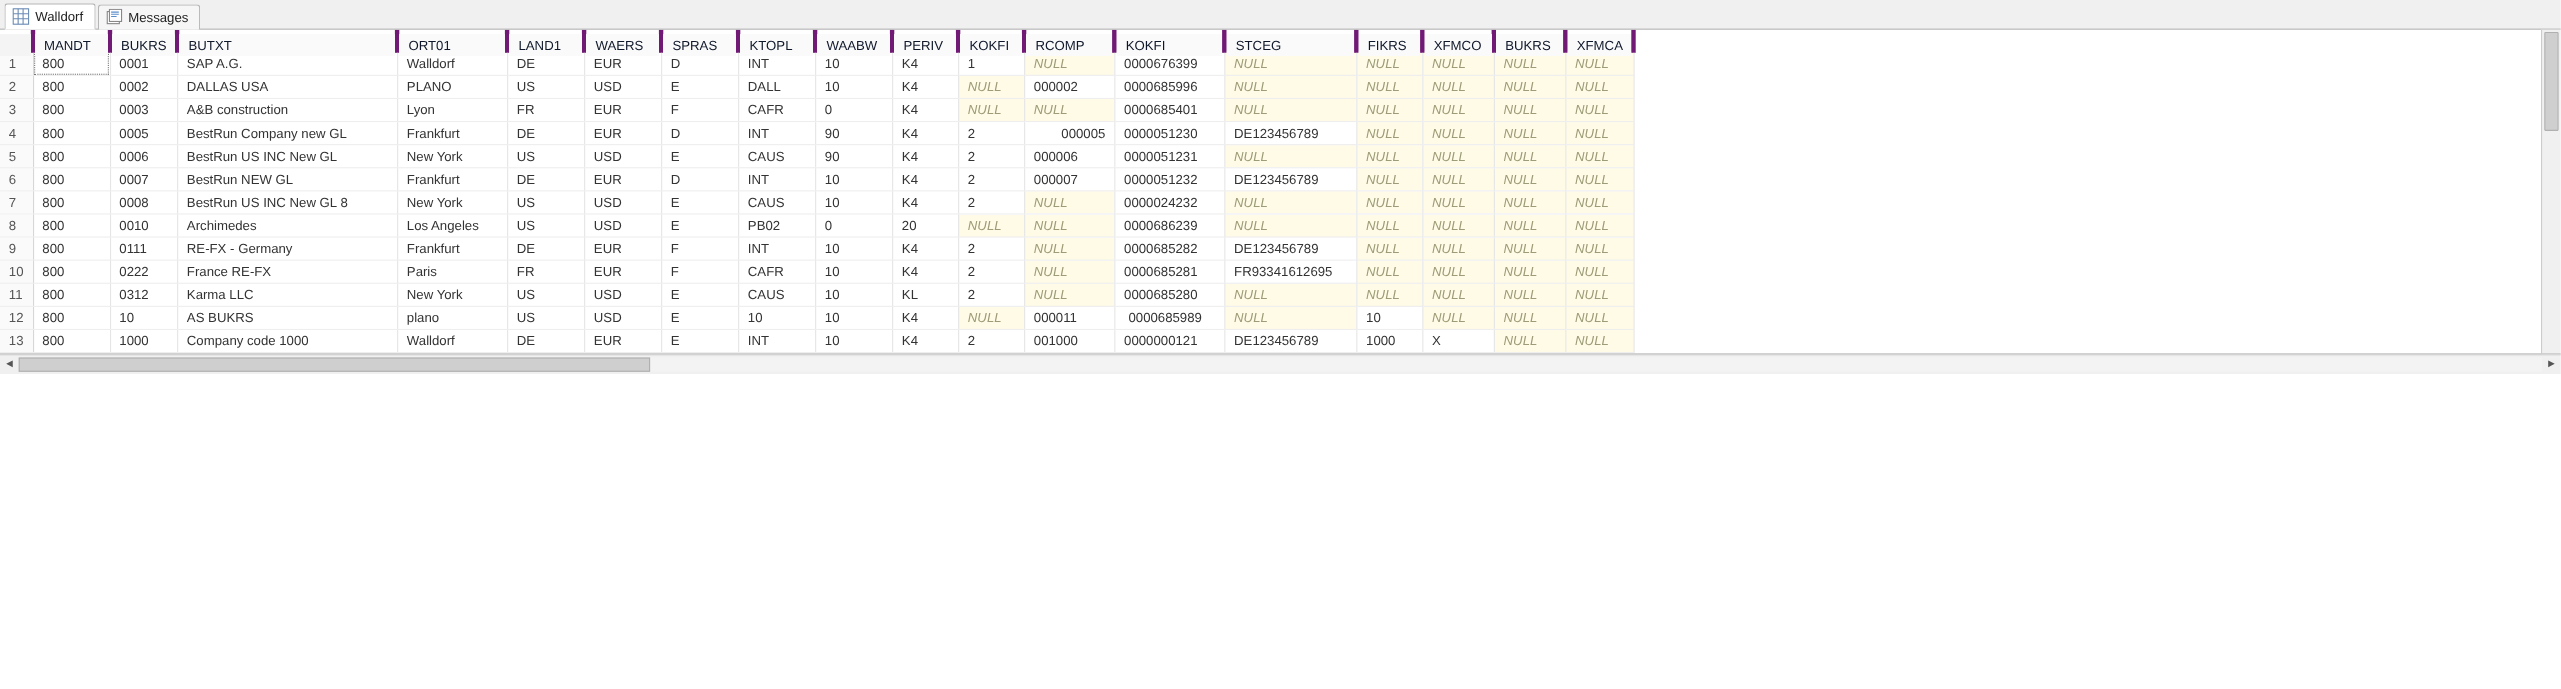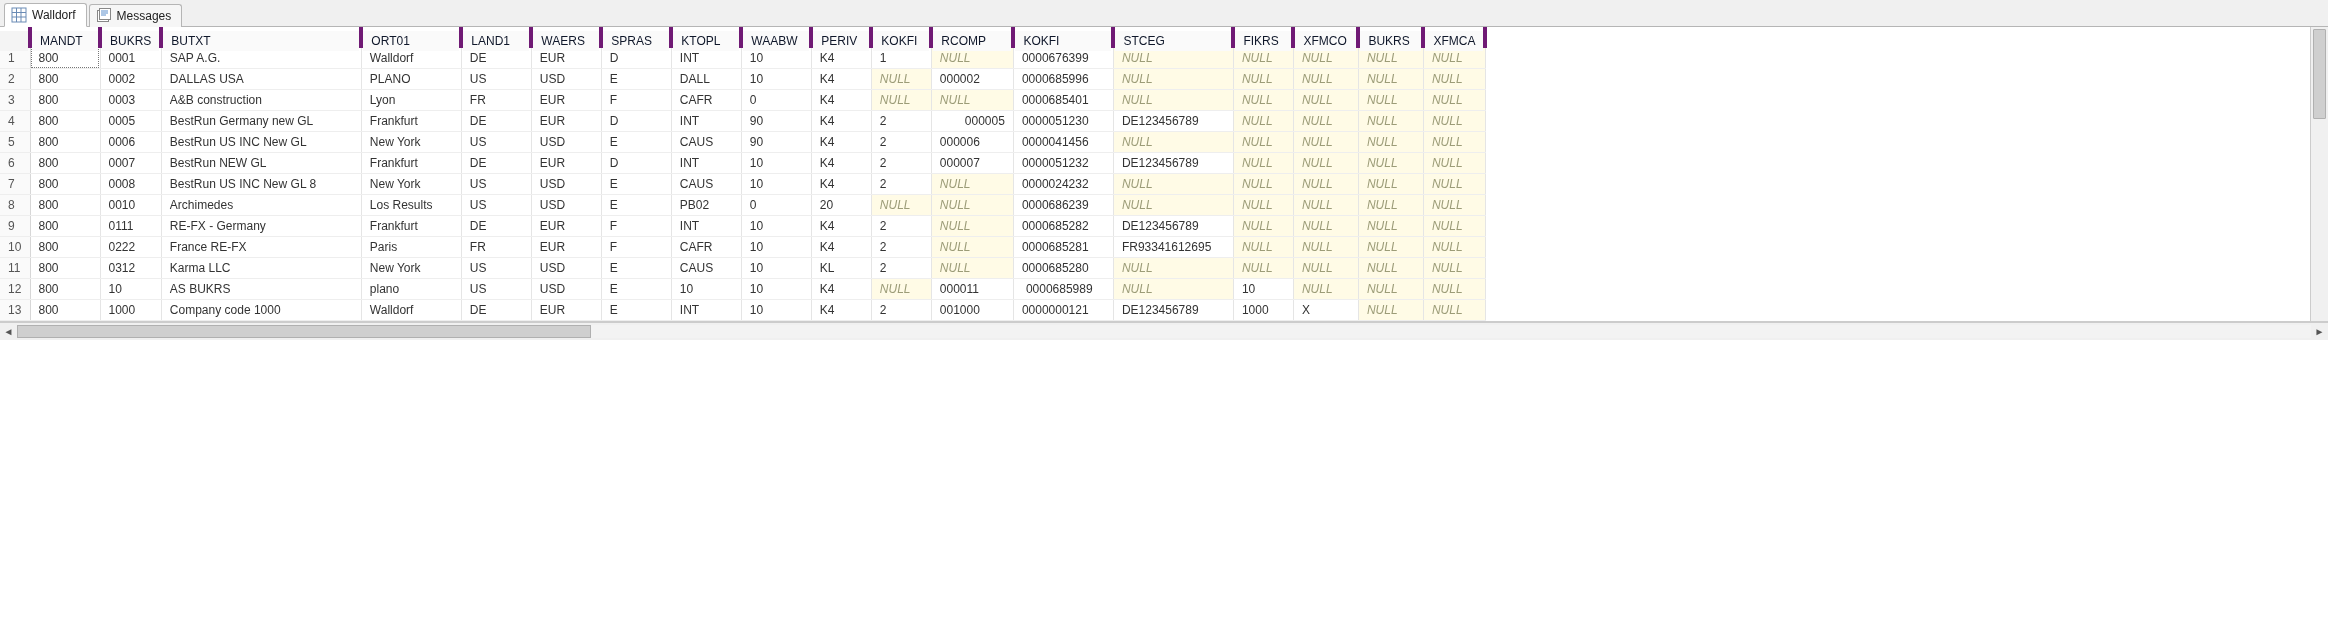--- a/index.html
+++ b/index.html
@@ -266,21 +266,21 @@
             <td class="null" style="width: 120px;">NULL</td>
             <td class="null" style="width: 60px;">NULL</td>
             <td class="null" style="width: 65px;">NULL</td>
             <td class="null" style="width: 65px;">NULL</td>
             <td class="null" style="width: 60px;">NULL</td>
           </tr>
           <tr>
             <td class="rownum">4</td>
             <td style="width: 70px;">800</td>
             <td style="width: 60px;">0005</td>
-            <td style="width: 200px;">BestRun Germany new GL</td>
+            <td style="width: 200px;">BestRun Company new GL</td>
             <td style="width: 100px;">Frankfurt</td>
             <td style="width: 70px;">DE</td>
             <td style="width: 70px;">EUR</td>
             <td style="width: 70px;">D</td>
             <td style="width: 70px;">INT</td>
             <td style="width: 70px;">90</td>
             <td style="width: 60px;">K4</td>
             <td style="width: 60px;">2</td>
             <td style="width: 80px; padding-left: 33px;">000005</td>
             <td style="width: 100px;">0000051230</td>
@@ -297,21 +297,21 @@
             <td style="width: 200px;">BestRun US INC New GL</td>
             <td style="width: 100px;">New York</td>
             <td style="width: 70px;">US</td>
             <td style="width: 70px;">USD</td>
             <td style="width: 70px;">E</td>
             <td style="width: 70px;">CAUS</td>
             <td style="width: 70px;">90</td>
             <td style="width: 60px;">K4</td>
             <td style="width: 60px;">2</td>
             <td style="width: 80px;">000006</td>
-            <td style="width: 100px;">0000041456</td>
+            <td style="width: 100px;">0000051231</td>
             <td class="null" style="width: 120px;">NULL</td>
             <td class="null" style="width: 60px;">NULL</td>
             <td class="null" style="width: 65px;">NULL</td>
             <td class="null" style="width: 65px;">NULL</td>
             <td class="null" style="width: 60px;">NULL</td>
           </tr>
           <tr>
             <td class="rownum">6</td>
             <td style="width: 70px;">800</td>
             <td style="width: 60px;">0007</td>
@@ -351,21 +351,21 @@
             <td class="null" style="width: 60px;">NULL</td>
             <td class="null" style="width: 65px;">NULL</td>
             <td class="null" style="width: 65px;">NULL</td>
             <td class="null" style="width: 60px;">NULL</td>
           </tr>
           <tr>
             <td class="rownum">8</td>
             <td style="width: 70px;">800</td>
             <td style="width: 60px;">0010</td>
             <td style="width: 200px;">Archimedes</td>
-            <td style="width: 100px;">Los Results</td>
+            <td style="width: 100px;">Los Angeles</td>
             <td style="width: 70px;">US</td>
             <td style="width: 70px;">USD</td>
             <td style="width: 70px;">E</td>
             <td style="width: 70px;">PB02</td>
             <td style="width: 70px;">0</td>
             <td style="width: 60px;">20</td>
             <td class="null" style="width: 60px;">NULL</td>
             <td class="null" style="width: 80px;">NULL</td>
             <td style="width: 100px;">0000686239</td>
             <td class="null" style="width: 120px;">NULL</td>

